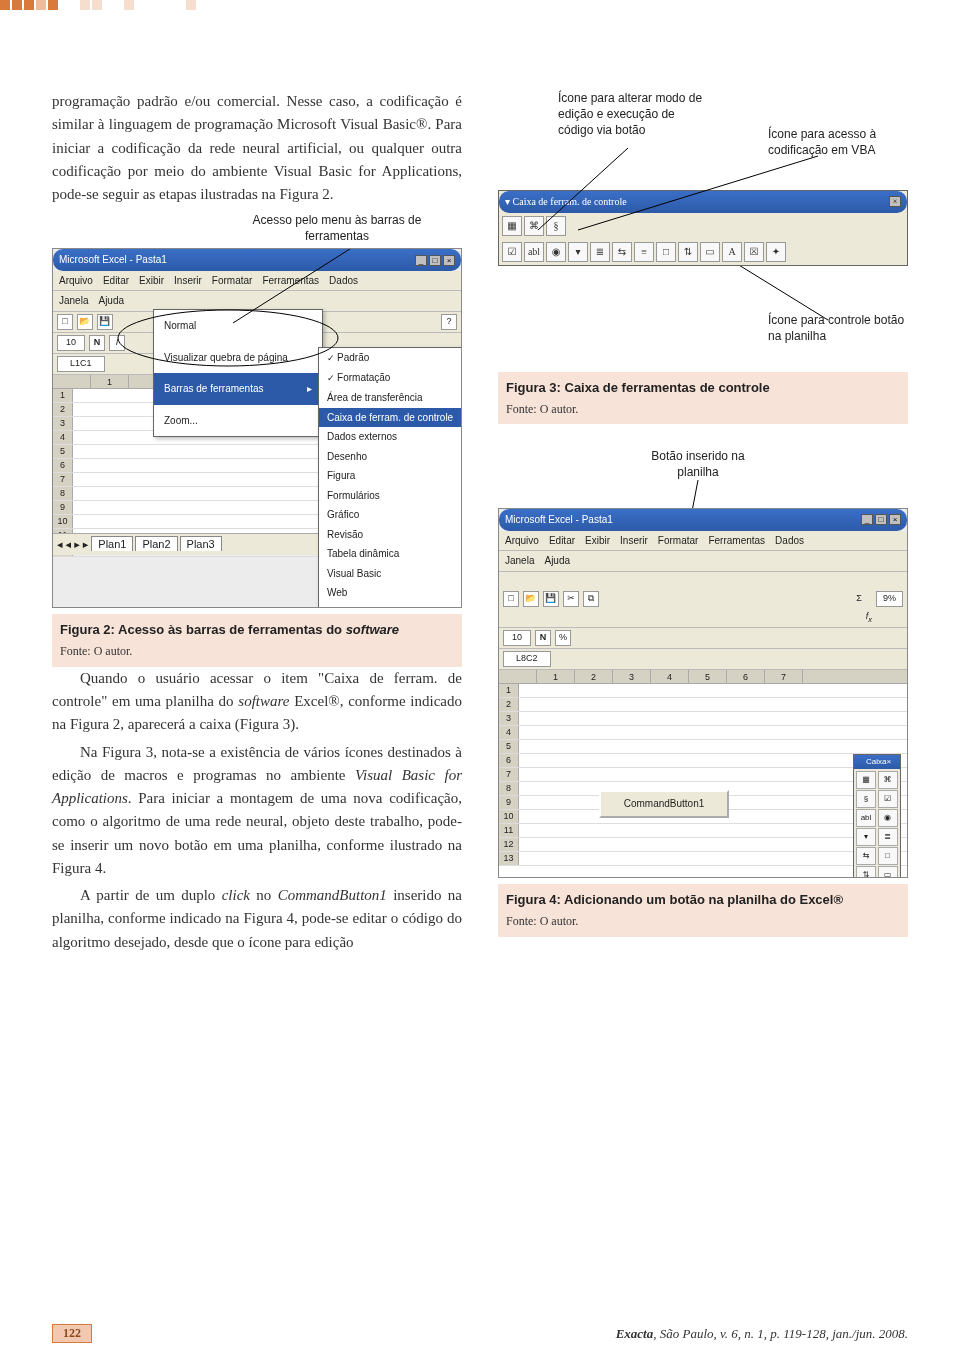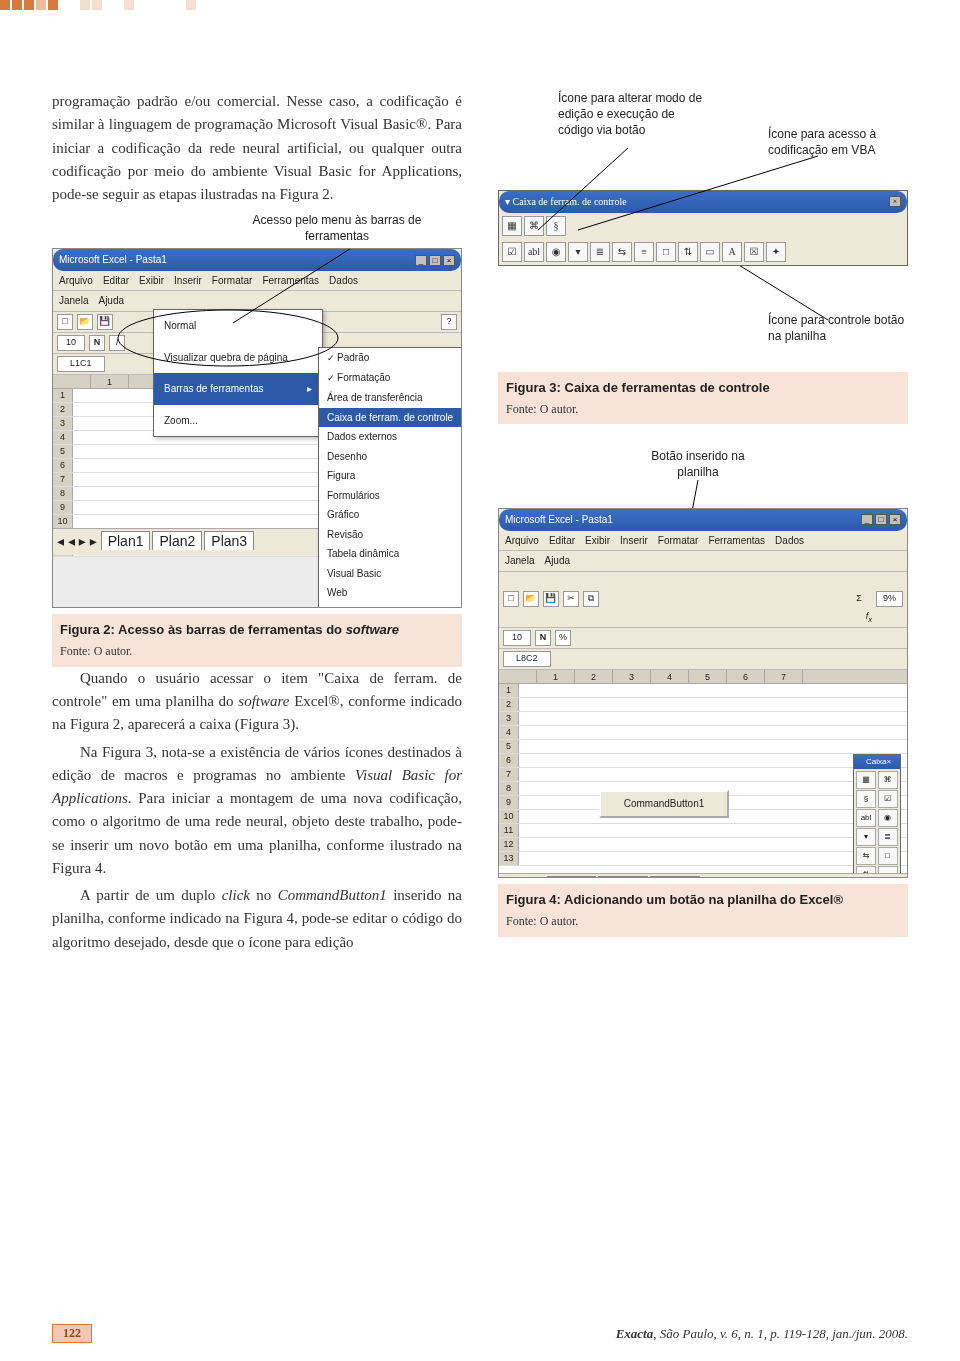--- a/index.html
+++ b/index.html
@@ -123,21 +123,21 @@
     width: 150px;
   }
   .submenu .mi { padding: 2px 8px; }
   .submenu .mi.hl { background: #2d5aa8; color: #fff; }
   .chk::before { content: "✓ "; font-size: 9px; }
 
   .hdr-row { background:#d6d2c3; border-bottom:1px solid #aaa; display:flex; height:14px;}
   .hdr-cell { border-right:1px solid #aaa; width:38px; text-align:center; font-size:9px; line-height:14px;}
   .row-hdr { background:#d6d2c3; border-right:1px solid #aaa; width:20px; float:left; text-align:center; font-size:9px;}
   .row { height:14px; border-bottom:1px solid #ddd; display:flex;}
-  .sheet-tabs { position:absolute; bottom:0; left:0; background:#ece9d8; border-top:1px solid #aaa; width:100%; padding:2px 4px; font-size:14px;}
+  .sheet-tabs { position:absolute; bottom:0; left:0; background:#ece9d8; border-top:1px solid #aaa; width:100%; padding:2px 4px; font-size:11px;}
   .sheet-tabs span { background:#fff; border:1px solid #888; border-bottom:none; padding:1px 6px; margin-right:2px;}
 
   
   .toolbox {
     border: 1px solid #666;
     background: #ece9d8;
     width: 100%;
   }
   .toolbox .titlebar { font-size: 10px; }
   .toolbox-row { display:flex; gap:2px; padding:3px; flex-wrap:wrap;}

